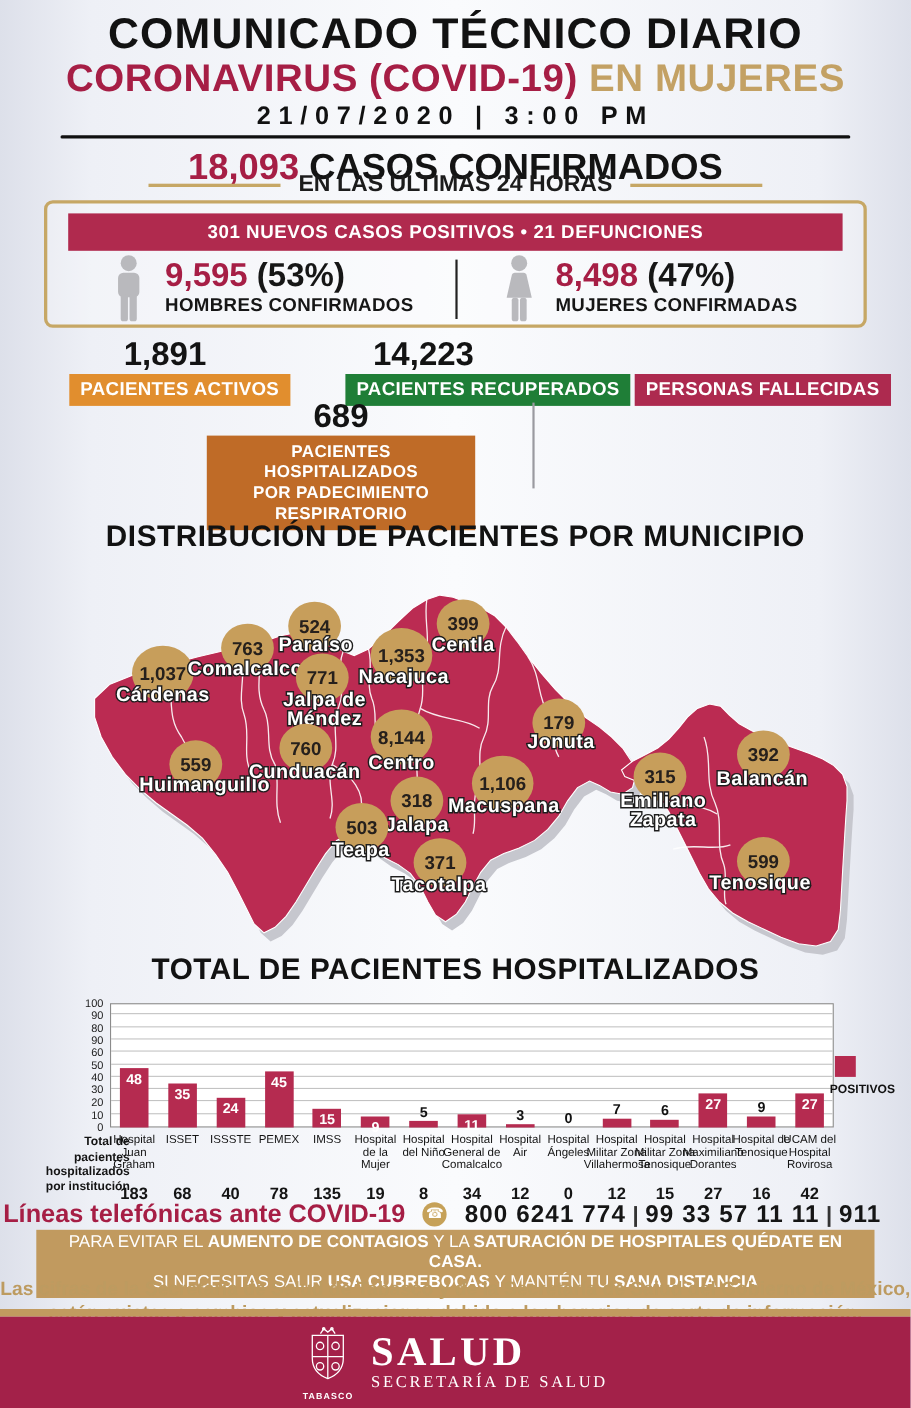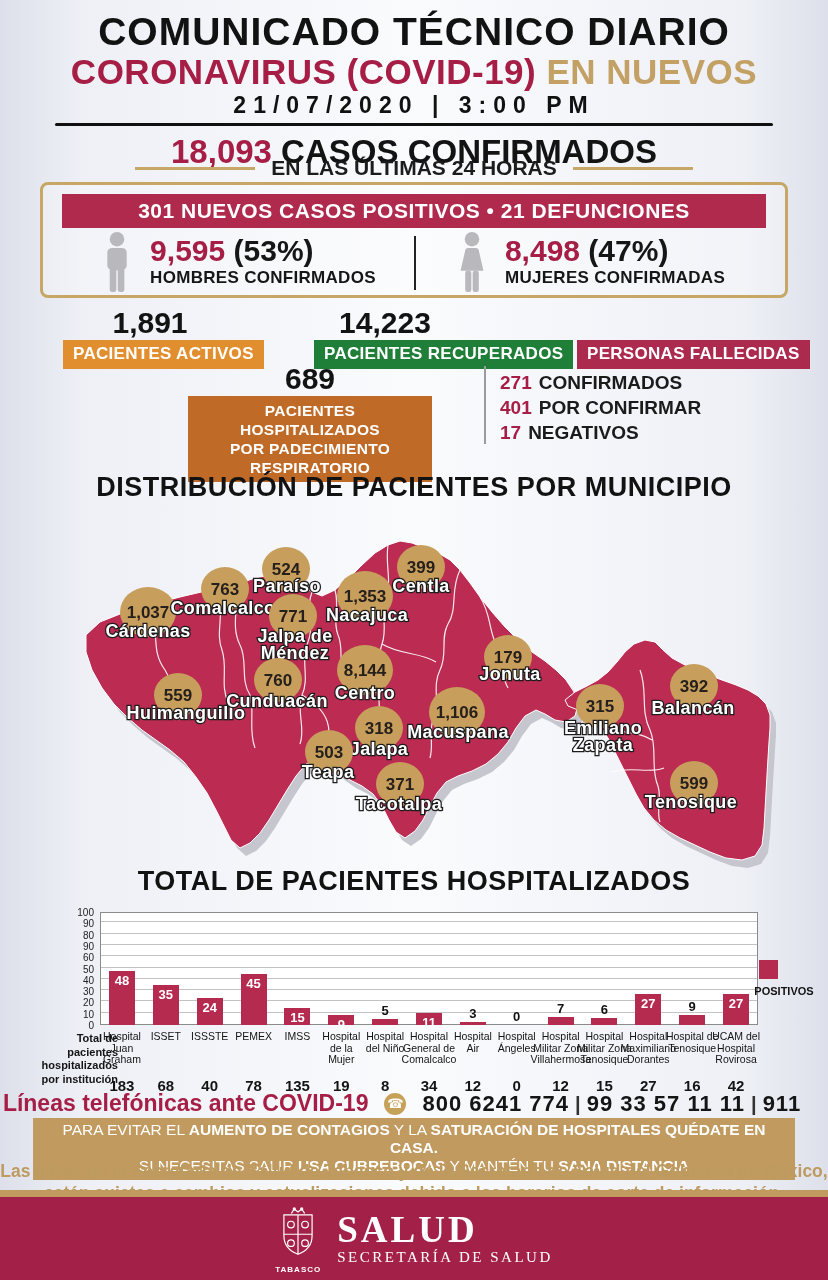--- a/index.html
+++ b/index.html
@@ -19,21 +19,21 @@
   .h-date    { top:92px;  font-size:23px; font-weight:bold; letter-spacing:7px; color:#111;}
   .h-rule    { top:123px; left:55px; width:718px; height:3px; background:#101010; border-radius:2px;}
   .confirmed { top:133px; font-size:33px; font-weight:bold; color:#131313;}
   .confirmed .red { color:#a61e45; }
   
   .last24 { top:156px; font-size:21px; font-weight:bold; color:#1c1c1c; display:flex; justify-content:center; align-items:center; gap:12px;}
   .last24 .goldline { width:120px; height:3px; background:#c6a765;}
   .last24 .txt { background:transparent; padding:0 4px;}
   .box24  { top:182px; left:40px; width:748px; height:116px; border:3px solid #c6a765; border-radius:8px; background:rgba(255,255,255,.25);}
   .banner { top:194px; left:62px; width:704px; height:34px; background:#b02a4e; color:#fff;
-            font-size:21px; font-weight:bold; letter-spacing:.5px; display:flex; align-items:center; justify-content:center;}
+            font-size:17px; font-weight:bold; letter-spacing:.5px; display:flex; align-items:center; justify-content:center;}
   .gender-row { top:233px; left:62px; width:704px; height:58px; display:flex;}
   .gender-half { flex:1; display:flex; align-items:center; justify-content:center; gap:16px;}
   .gender-div { top:236px; left:414px; width:2px; height:54px; background:#222;}
   .g-icon svg { display:block; }
   .g-val  { font-size:30px; font-weight:bold; color:#a61e45; line-height:30px;}
   .g-val .pct { color:#161616; font-weight:bold; }
   .g-lab  { font-size:17px; font-weight:bold; color:#161616; margin-top:2px; letter-spacing:.3px;}
   
   .stat-num  { font-size:30px; font-weight:bold; color:#131313; text-align:center;}
   .badge { color:#fff; font-size:17px; font-weight:bold; text-align:center; padding:4px 10px 5px; letter-spacing:.3px; white-space:nowrap;}
@@ -87,21 +87,21 @@
   .crest .state { font-size:8px; letter-spacing:1px; font-weight:bold; margin-top:1px;}
   .f-brand { font-family:"Liberation Serif", serif; font-weight:bold; font-size:37px; color:#fff; letter-spacing:3px; line-height:36px;}
   .f-sub   { font-family:"Liberation Serif", serif; font-size:15px; color:#fff; letter-spacing:2.5px; margin-top:1px;}
 </style>
 </head>
 <body>
 
 <div class="page">
 
   <div class="abs ctr h-title">COMUNICADO TÉCNICO DIARIO</div>
-  <div class="abs ctr h-sub"><span class="red">CORONAVIRUS (COVID-19)</span><span class="gold"> EN NUEVOS</span></div>
+  <div class="abs ctr h-sub"><span class="red">CORONAVIRUS (COVID-19)</span><span class="gold"> EN MUJERES</span></div>
   <div class="abs ctr h-date"><span>21/07/2020</span> <span>|</span> <span>3:00 PM</span></div>
   <div class="abs h-rule"></div>
 
   <div class="abs ctr confirmed"><span class="red">18,093</span><span> CASOS CONFIRMADOS</span></div>
 
   <div class="abs box24"></div>
   <div class="abs ctr last24">
     <span class="goldline"></span>
     <span class="txt">EN LAS ÚLTIMAS 24 HORAS</span>
     <span class="goldline"></span>
@@ -147,25 +147,20 @@
   <div class="abs badge b-green" style="top:340px; left:288px;margin-left:26px;">PACIENTES RECUPERADOS</div>
 
   <div class="abs badge b-red" style="top:340px; left:577px;">PERSONAS FALLECIDAS</div>
 
   <div class="abs stat-num hosp-num">689</div>
   <div class="abs badge b-brown hosp-box" style="white-space:normal;">
     <div>PACIENTES HOSPITALIZADOS</div>
     <div>POR PADECIMIENTO RESPIRATORIO</div>
   </div>
   <div class="abs hosp-div"></div>
-  <div class="abs hosp-list" id="hosp-list">
-      <div class="row"><span class="v">271</span><span>CONFIRMADOS</span></div>
-      <div class="row"><span class="v">401</span><span>POR CONFIRMAR</span></div>
-      <div class="row"><span class="v">17</span><span>NEGATIVOS</span></div>
-    </div>
 
   <div class="abs ctr sec-title map-title">DISTRIBUCIÓN DE PACIENTES POR MUNICIPIO</div>
   <svg id="map-svg" class="abs" width="828" height="362" viewBox="0 0 828 362">
     <g id="map-shadow" transform="translate(6,8)" fill="#c6c7ce">
       <path d="M86 115 L100 102 125 92 150 85 180 77 210 70 235 65 255 58 270 55 285 58 300 65 312 72 322 76 335 70 350 57 362 45 375 33 388 25 400 21 412 23 425 28 438 33 450 40 460 50 470 63 480 77 492 92 505 107 518 120 532 132 545 141 556 150 566 160 574 172 578 185 575 196 566 202 555 200 545 194 536 190 525 196 516 208 508 222 498 234 486 244 472 251 458 256 446 262 437 273 430 286 423 300 415 311 405 318 396 312 389 300 382 286 373 274 362 266 350 260 340 253 330 244 318 238 306 244 296 256 287 270 278 285 269 300 260 313 250 323 240 328 231 320 224 306 216 290 207 273 196 257 184 242 170 230 156 220 142 210 128 198 114 184 102 168 92 150 86 132 Z"></path>
       <path d="M565 180 L575 172 587 166 598 160 608 152 617 142 625 132 634 124 645 120 655 122 663 130 672 138 683 144 695 150 708 155 722 160 736 165 748 170 758 176 766 184 770 195 770 208 769 222 768 238 767 255 766 272 765 290 764 308 762 325 755 336 742 340 726 338 710 332 695 325 680 318 666 310 654 300 644 288 636 274 629 260 622 246 615 232 608 218 600 206 590 196 578 190 568 186 Z"></path>
     </g>
     <g id="map-land" fill="#bb2b52" stroke="#ffffff" stroke-width="1">
       <path d="M86 115 L100 102 125 92 150 85 180 77 210 70 235 65 255 58 270 55 285 58 300 65 312 72 322 76 335 70 350 57 362 45 375 33 388 25 400 21 412 23 425 28 438 33 450 40 460 50 470 63 480 77 492 92 505 107 518 120 532 132 545 141 556 150 566 160 574 172 578 185 575 196 566 202 555 200 545 194 536 190 525 196 516 208 508 222 498 234 486 244 472 251 458 256 446 262 437 273 430 286 423 300 415 311 405 318 396 312 389 300 382 286 373 274 362 266 350 260 340 253 330 244 318 238 306 244 296 256 287 270 278 285 269 300 260 313 250 323 240 328 231 320 224 306 216 290 207 273 196 257 184 242 170 230 156 220 142 210 128 198 114 184 102 168 92 150 86 132 Z"></path>
       <path d="M565 180 L575 172 587 166 598 160 608 152 617 142 625 132 634 124 645 120 655 122 663 130 672 138 683 144 695 150 708 155 722 160 736 165 748 170 758 176 766 184 770 195 770 208 769 222 768 238 767 255 766 272 765 290 764 308 762 325 755 336 742 340 726 338 710 332 695 325 680 318 666 310 654 300 644 288 636 274 629 260 622 246 615 232 608 218 600 206 590 196 578 190 568 186 Z"></path>

